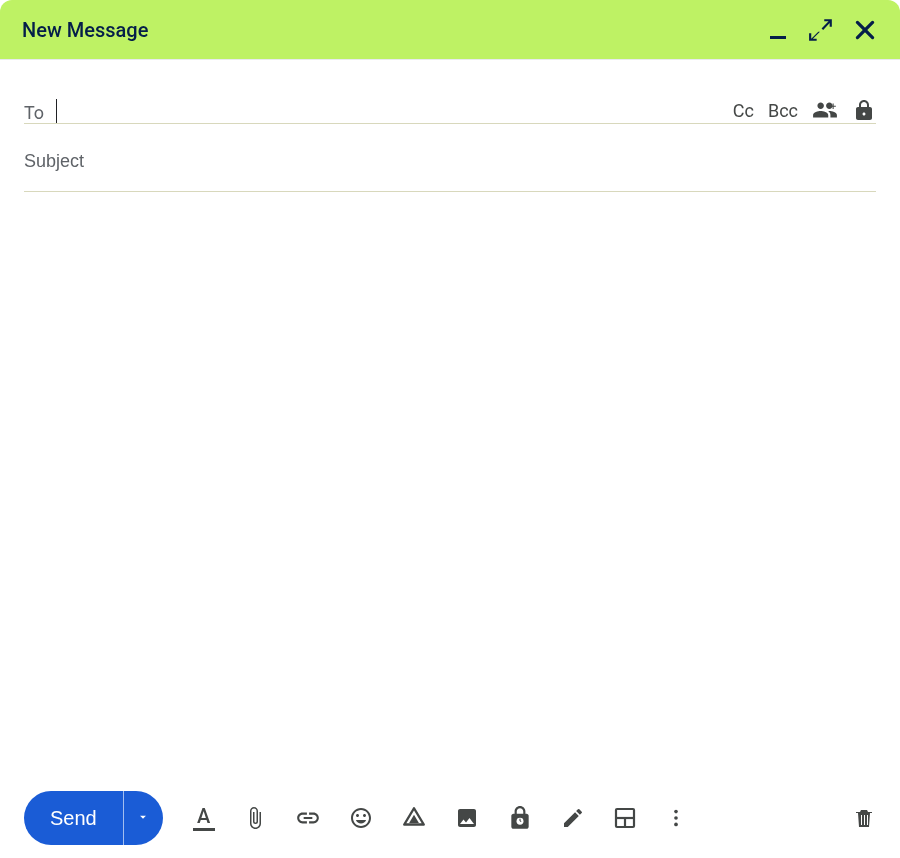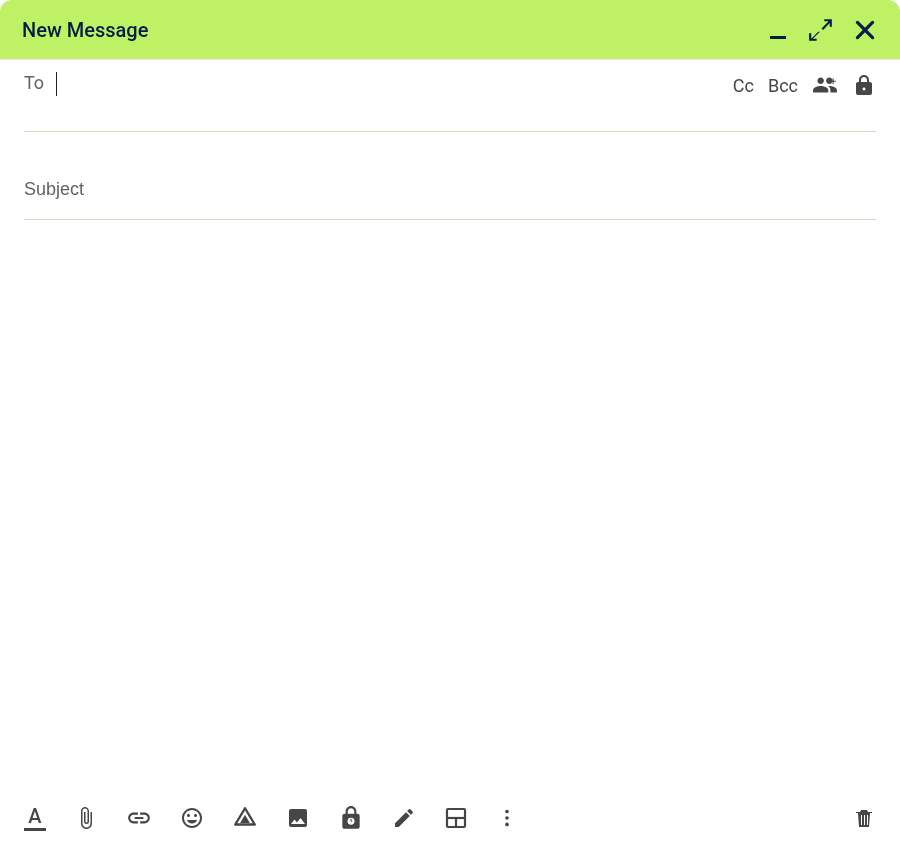--- a/index.html
+++ b/index.html
@@ -41,23 +41,23 @@
       display: inline-flex;
       align-items: center;
       justify-content: center;
       cursor: pointer;
       color: #041e49;
     }
     .icon-btn svg { display: block; }
 
     .to-row {
       display: flex;
-      align-items: flex-start;
+      align-items: flex-end;
       height: 60px;
-      margin: 12px 24px;
+      margin: 4px 24px;
       border-bottom: 1px solid #d8d8bc;
       gap: 10px;
     }
     .to-label {
       font-size: 18px;
       color: #5f6368;
       margin-right: 2px;
     }
     .to-input {
       flex: 1;
@@ -83,21 +83,21 @@
       font-size: 18px;
       color: #444746;
       cursor: pointer;
     }
     .gray-icon { color: #444746; }
 
     .subject-row {
       display: flex;
       align-items: center;
       height: 60px;
-      margin: 16px 24px;
+      margin: 4px 24px;
       border-bottom: 1px solid #d8d8bc;
     }
     .subject-input {
       flex: 1;
       border: none;
       outline: none;
       font-size: 18px;
       background: transparent;
       color: #202124;
     }
@@ -205,20 +205,30 @@
     </div>
   </div>
 
   <div class="subject-row">
     <input type="text" class="subject-input" placeholder="Subject" style="">
   </div>
 
   <div class="body-area" contenteditable="true" style=""></div>
 
   <div class="footer-bar">
+    <div class="send-group">
+      <button class="send-btn">Send</button>
+      <button class="send-more-btn">
+        <span>
+          <svg width="14" height="14" viewBox="0 0 24 24" fill="currentColor">
+              <path d="M7 10l5 5 5-5z"></path>
+            </svg>
+        </span>
+      </button>
+    </div>
 
     <div class="toolbar-icons">
       <span class="icon-btn">
         <span class="text-format-icon">
           <span class="letter">A</span>
           <span class="underline"></span>
         </span>
       </span>
       <span class="icon-btn">
         <svg width="24" height="24" viewBox="0 0 24 24" fill="currentColor">

